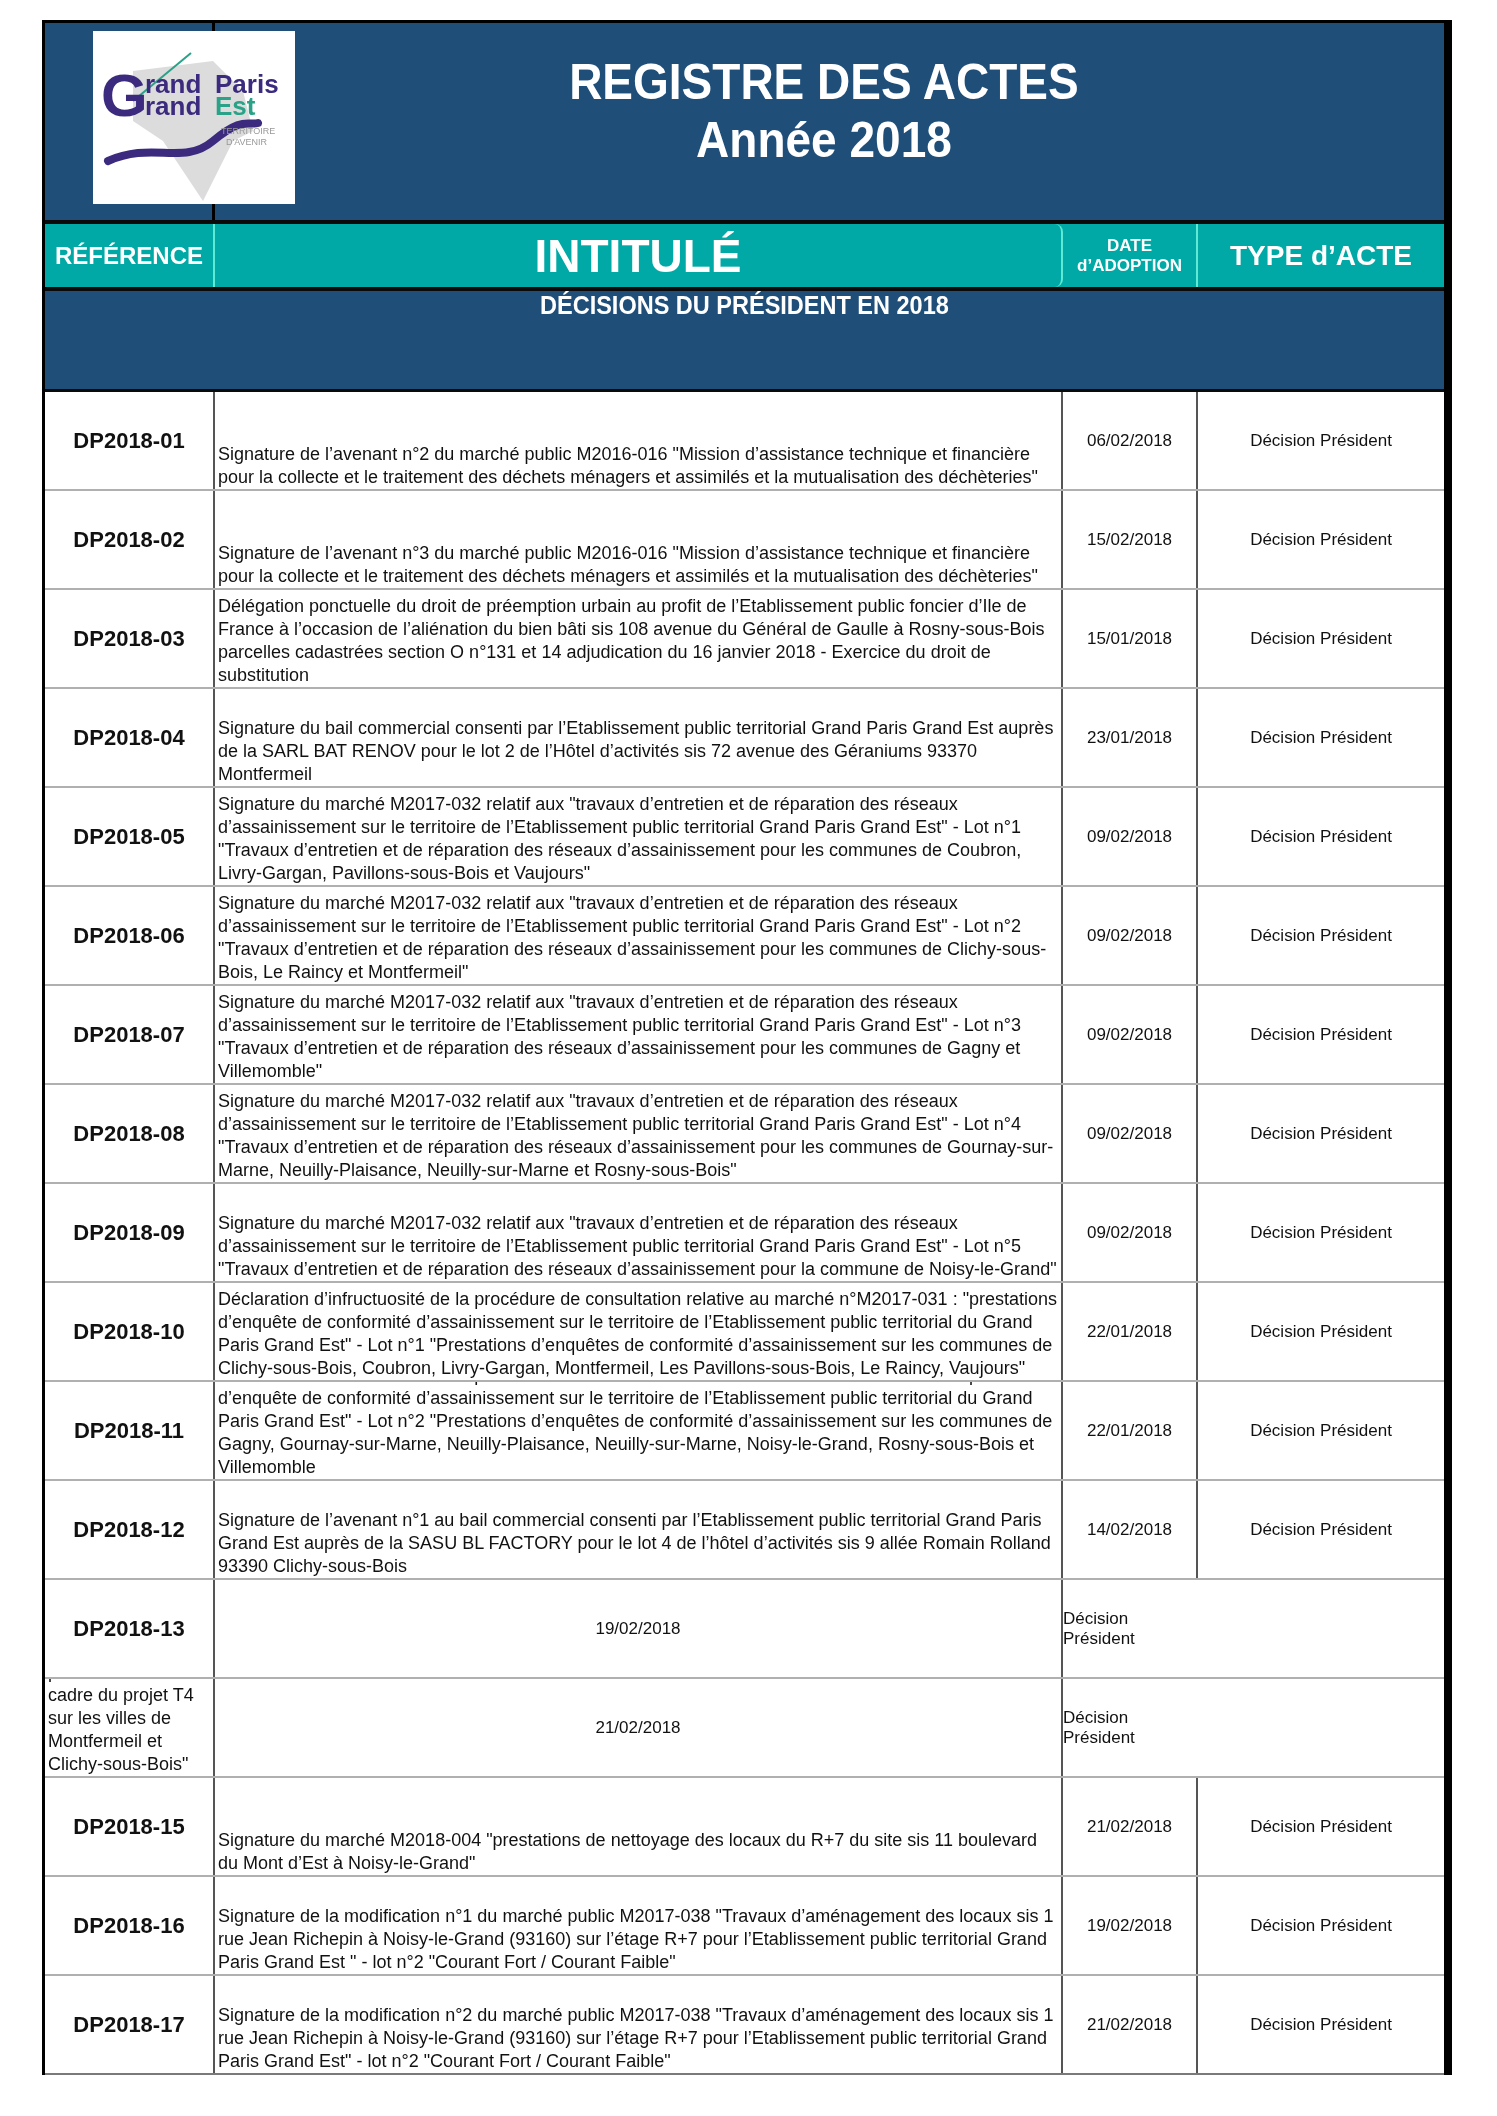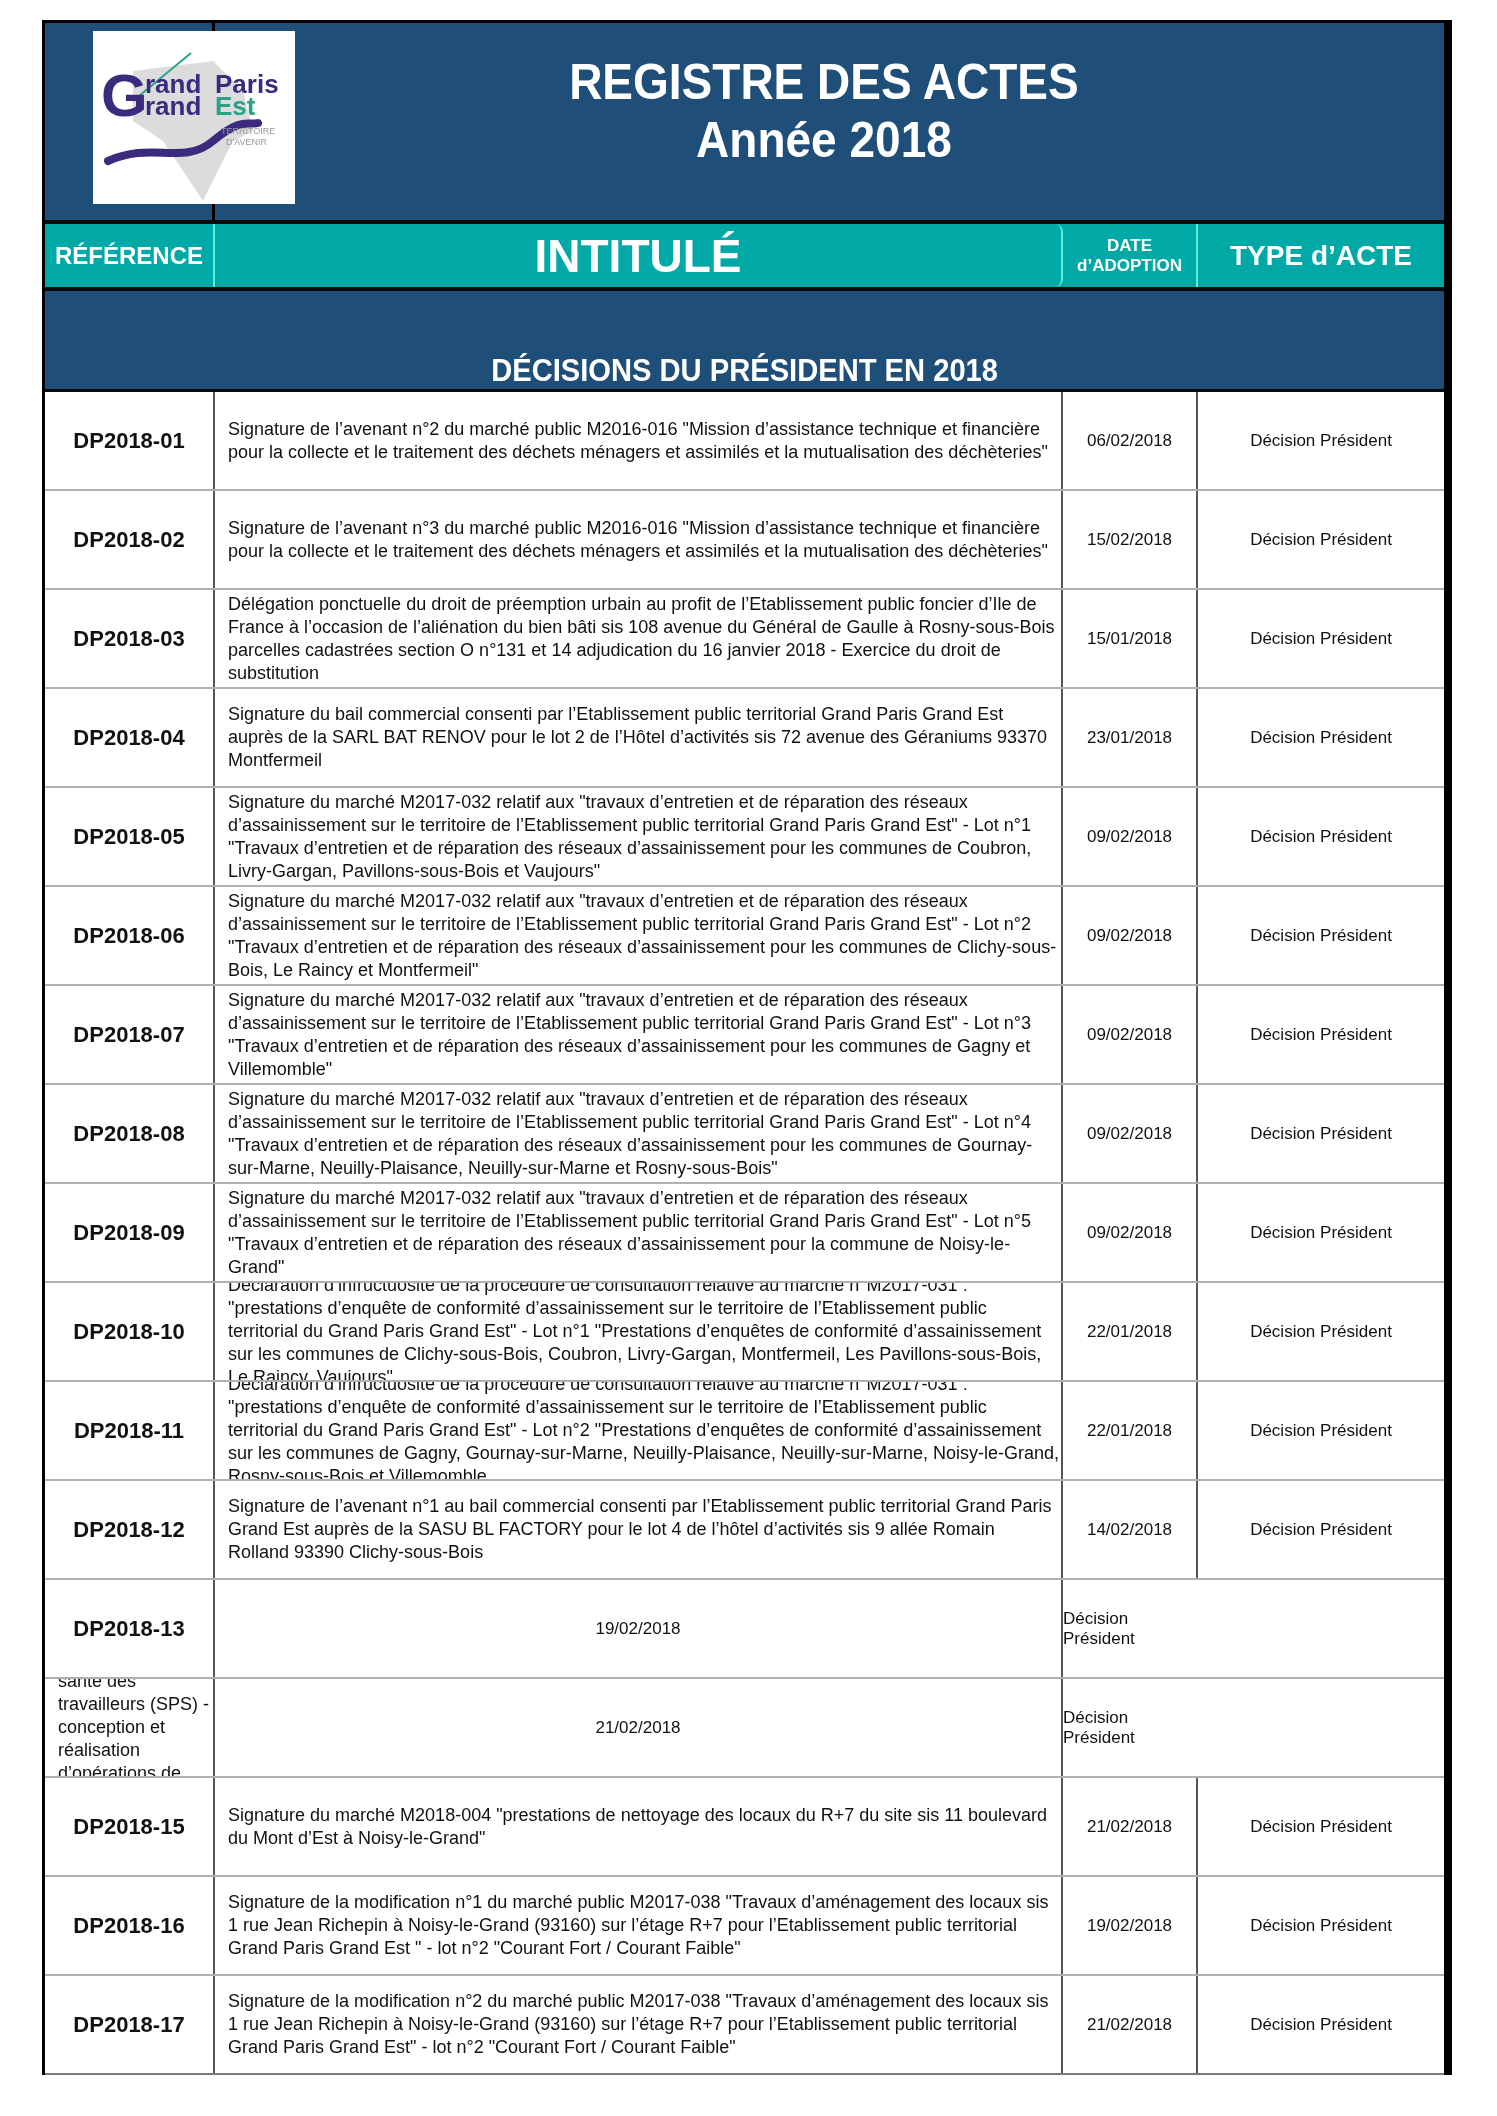--- a/index.html
+++ b/index.html
@@ -11,28 +11,28 @@
   .title { position: absolute; left: 159px; right: 0; top: 30px; text-align: center; color: #ffffff; font-weight: bold; }
   .title .t1 { font-size: 50px; line-height: 58px; display: inline-block; transform: scaleX(0.92); }
   .title .t2 { font-size: 50px; line-height: 58px; display: inline-block; transform: scaleX(0.92); }
   .cols { display: grid; grid-template-columns: 170px 848px 135px 246px; height: 63px; background: #00a9a5; border-bottom: 4px solid #0a0a0a; }
   .cols > div { color: #fff; font-weight: bold; display: flex; align-items: center; justify-content: center; text-align: center; border-right: 2px solid #5eead4; box-sizing: border-box; }
   .cols > div:last-child { border-right: none; }
   .cols .c-ref { font-size: 24px; }
   .cols .c-int { font-size: 46px; border-radius: 8px; }
   .cols .c-date { font-size: 17px; line-height: 20px; }
   .cols .c-type { font-size: 28px; }
-  .section { height: 98px; background: #1f4e79; border-bottom: 3px solid #0a0a0a; display: flex; align-items: flex-end; justify-content: center; color: #fff; font-weight: bold; font-size: 31px; }
+  .section { height: 98px; background: #1f4e79; border-bottom: 3px solid #0a0a0a; display: flex; align-items: flex-start; justify-content: center; color: #fff; font-weight: bold; font-size: 25px; }
   .section span { display: inline-block; transform: scaleX(0.94); }
   .row { display: grid; grid-template-columns: 170px 848px 135px 246px; height: 99px; border-bottom: 2px solid #b0b0b0; box-sizing: border-box; }
   .row:last-child { border-bottom: 2px solid #7a7a7a; }
   .row > div { position: relative; overflow: hidden; display: flex; align-items: center; border-right: 2px solid #555; box-sizing: border-box; }
   .row > div:last-child { border-right: none; }
   .row .ref { justify-content: center; font-weight: bold; font-size: 22px; color: #111; }
-  .row .txt { align-items: center; padding: 0 2px 0 3px; font-size: 18px; line-height: 23px; color: #111; margin-left: 10px; }
+  .row .txt { align-items: flex-end; padding: 0 2px 0 3px; font-size: 18px; line-height: 23px; color: #111; }
   .row .txt span { display: block; }
   .row .date { justify-content: center; font-size: 17px; color: #111; }
   .row .type { justify-content: center; font-size: 17px; color: #111; }
 </style>
 </head>
 <body>
 
 <div class="sheet">
   <div class="hdr">
     <div class="logo-cell"></div>

